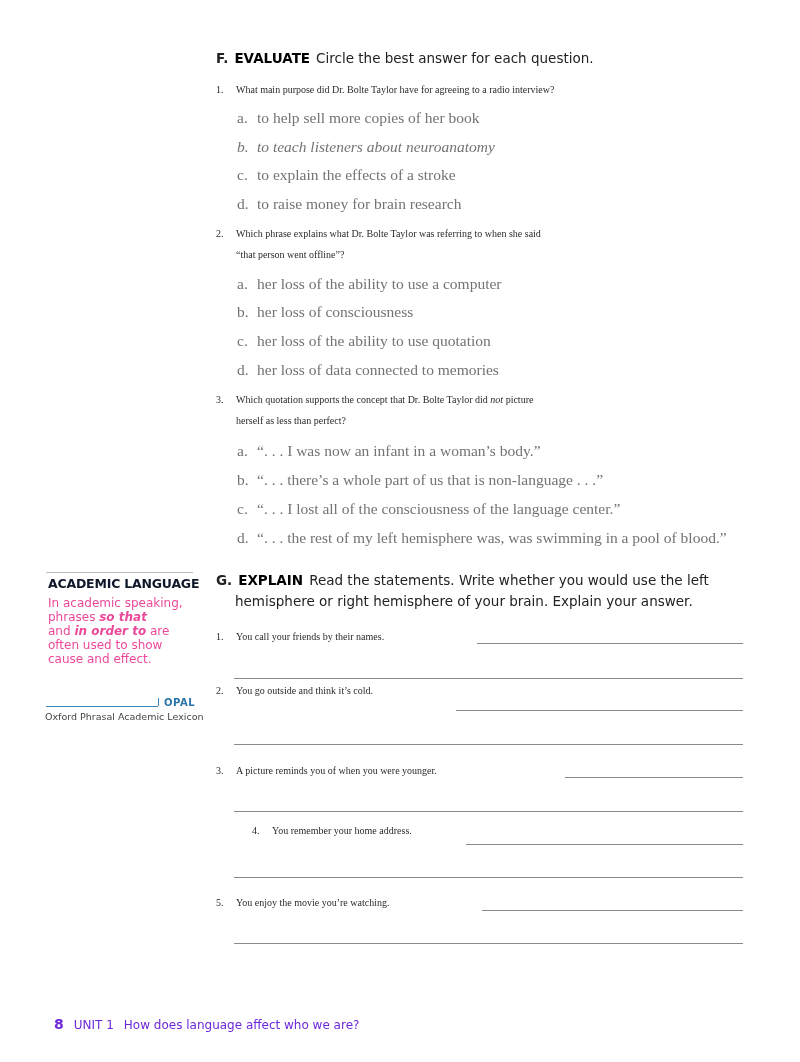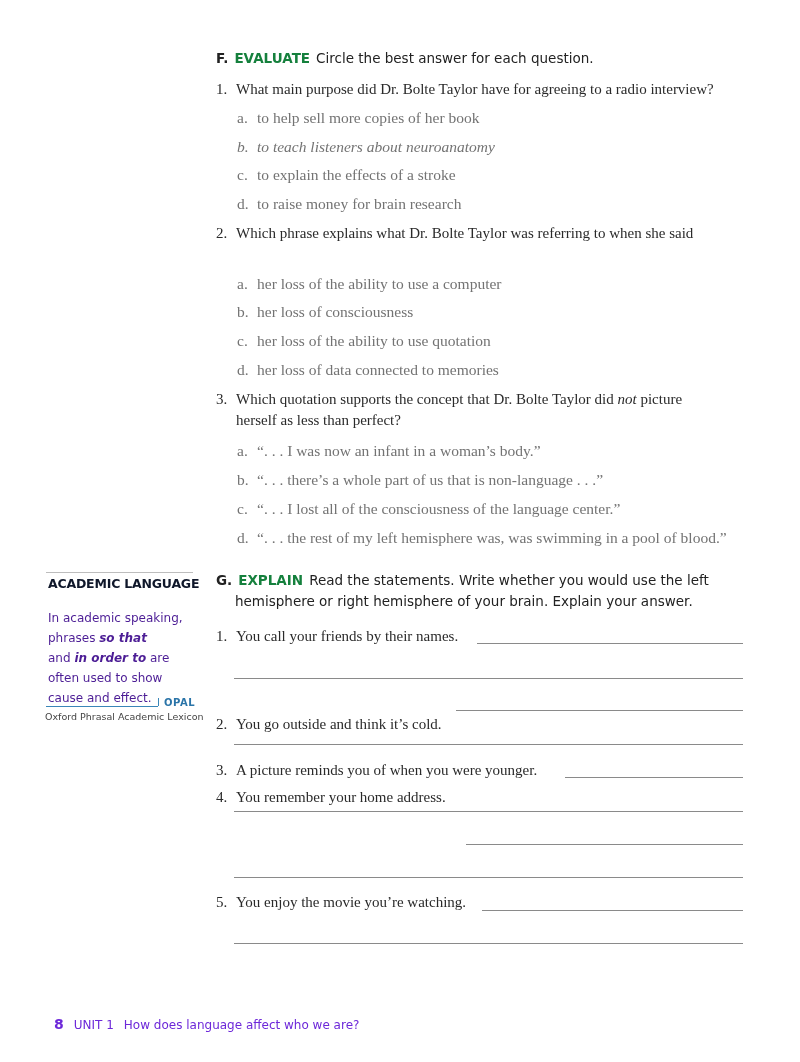--- a/index.html
+++ b/index.html
@@ -1,38 +1,38 @@
 <!DOCTYPE html>
 <html><head>
 <meta charset="utf-8">
 <style>
   html, body { margin: 0; padding: 0; background: #ffffff; }
   body { width: 800px; height: 1062px; position: relative; overflow: hidden; color: #2b2b2b; }
 
   
   .sec-head { position: absolute; left: 216px; font-family: "DejaVu Sans", sans-serif; font-size: 13.5px; color: #222; line-height: 21px; width: 540px; }
   .sec-letter { font-weight: bold; margin-right: 6px; }
-  .sec-key { font-weight: bold; color: #15803d; margin-right: 6px; }
+  .sec-key { font-weight: bold; color: #000000; margin-right: 6px; }
   .sec-text { }
   .sec-cont { display: block; padding-left: 19px; }
 
   
-  .q { position: absolute; left: 216px; font-family: "Liberation Serif", serif; font-size: 15px; color: #2a2a2a; line-height: 21px; width: 540px; }
+  .q { position: absolute; left: 216px; font-family: "Liberation Serif", serif; font-size: 10px; color: #2a2a2a; line-height: 21px; width: 540px; }
   .q .num { display: inline-block; width: 20px; }
   .q .cont { display: block; padding-left: 20px; }
   .opt { position: absolute; left: 237px; font-family: "Liberation Serif", serif; font-size: 15.5px; color: #737373; line-height: 21px; }
   .opt .ol { display: inline-block; width: 20px; }
 
   
   .wline { position: absolute; height: 0; border-top: 1px solid #8a8a8a; }
 
   
   .side-rule { position: absolute; left: 46px; top: 572px; width: 147px; border-top: 1px solid #bdbdbd; }
   .side-title { position: absolute; left: 48px; top: 576px; font-family: "DejaVu Sans", sans-serif; font-weight: bold; font-size: 12.5px; color: #0f172a; letter-spacing: -0.2px; }
-  .side-body { position: absolute; left: 48px; top: 596px; width: 145px; font-family: "DejaVu Sans", sans-serif; font-size: 12px; line-height: 20px; color: #4c1d95; margin-top: 12px; }
+  .side-body { position: absolute; left: 48px; top: 596px; width: 145px; font-family: "DejaVu Sans", sans-serif; font-size: 12px; line-height: 14px; color: #ec4899; }
   .side-body i { font-style: italic; font-weight: bold; }
   .opal-rule { position: absolute; left: 46px; top: 706px; width: 112px; border-top: 1px solid #3a86b8; }
   .opal-tick { position: absolute; left: 158px; top: 698px; height: 8px; border-left: 1px solid #3a86b8; }
   .opal-label { position: absolute; left: 164px; top: 697px; font-family: "DejaVu Sans", sans-serif; font-weight: bold; font-size: 10px; color: #2a74a8; letter-spacing: 0.5px; }
   .opal-full { position: absolute; left: 45px; top: 711px; font-family: "DejaVu Sans", sans-serif; font-size: 9.5px; color: #444; }
 
   
   .footer { position: absolute; left: 54px; top: 1016px; font-family: "DejaVu Sans", sans-serif; font-size: 12px; color: #6d28d9; }
   .footer .pg { font-weight: bold; font-size: 14px; margin-right: 10px; }
   .footer .unit { margin-right: 10px; }
@@ -47,20 +47,21 @@
 <div class="q" style="top:79px;">
   <span class="num">1.</span><span>What main purpose did Dr. Bolte Taylor have for agreeing to a radio interview?</span>
 </div>
 <div class="opt" style="top:107px;"><span class="ol">a.</span><span>to help sell more copies of her book</span></div>
 <div class="opt" style="top:136px;font-style:italic;"><span class="ol">b.</span><span>to teach listeners about neuroanatomy</span></div>
 <div class="opt" style="top:164px;"><span class="ol">c.</span><span>to explain the effects of a stroke</span></div>
 <div class="opt" style="top:193px;"><span class="ol">d.</span><span>to raise money for brain research</span></div>
 
 <div class="q" style="top:223px;">
   <span class="num">2.</span><span>Which phrase explains what Dr. Bolte Taylor was referring to when she said</span>
+  <span class="cont">“that person went offline”?</span>
 </div>
 <div class="opt" style="top:273px;"><span class="ol">a.</span><span>her loss of the ability to use a computer</span></div>
 <div class="opt" style="top:301px;"><span class="ol">b.</span><span>her loss of consciousness</span></div>
 <div class="opt" style="top:330px;"><span class="ol">c.</span><span>her loss of the ability to use quotation</span></div>
 <div class="opt" style="top:359px;"><span class="ol">d.</span><span>her loss of data connected to memories</span></div>
 
 <div class="q" style="top:389px;">
   <span class="num">3.</span><span>Which quotation supports the concept that Dr. Bolte Taylor did </span><i>not</i><span> picture</span>
   <span class="cont">herself as less than perfect?</span>
 </div>
@@ -79,29 +80,29 @@
 
 <div class="sec-head" style="top:570px;">
   <span class="sec-letter">G.</span><span class="sec-key">EXPLAIN</span><span class="sec-text">Read the statements. Write whether you would use the left</span>
   <span class="sec-cont">hemisphere or right hemisphere of your brain. Explain your answer.</span>
 </div>
 
 <div class="q" style="top:626px;"><span class="num">1.</span><span>You call your friends by their names.</span></div>
 <div class="wline" style="left:477px; width:266px; top:643px;"></div>
 <div class="wline" style="left:234px; width:509px; top:678px;"></div>
 
-<div class="q" style="top:714px;"><span class="num">2.</span><span>You go outside and think it’s cold.</span></div>
+<div class="q" style="top:680px;"><span class="num">2.</span><span>You go outside and think it’s cold.</span></div>
 <div class="wline" style="left:456px; width:287px; top:710px;"></div>
 <div class="wline" style="left:234px; width:509px; top:744px;"></div>
 
 <div class="q" style="top:760px;"><span class="num">3.</span><span>A picture reminds you of when you were younger.</span></div>
 <div class="wline" style="left:565px; width:178px; top:777px;"></div>
 <div class="wline" style="left:234px; width:509px; top:811px;"></div>
 
-<div class="q" style="top:787px;"><span class="num">4.</span><span>You remember your home address.</span></div>
+<div class="q" style="top:820px;margin-left:36px;"><span class="num">4.</span><span>You remember your home address.</span></div>
 <div class="wline" style="left:466px; width:277px; top:844px;"></div>
 <div class="wline" style="left:234px; width:509px; top:877px;"></div>
 
 <div class="q" style="top:892px;"><span class="num">5.</span><span>You enjoy the movie you’re watching.</span></div>
 <div class="wline" style="left:482px; width:261px; top:910px;"></div>
 <div class="wline" style="left:234px; width:509px; top:943px;"></div>
 
 <div class="footer">
   <span class="pg">8</span><span class="unit">UNIT 1</span><span>How does language affect who we are?</span>
 </div>

